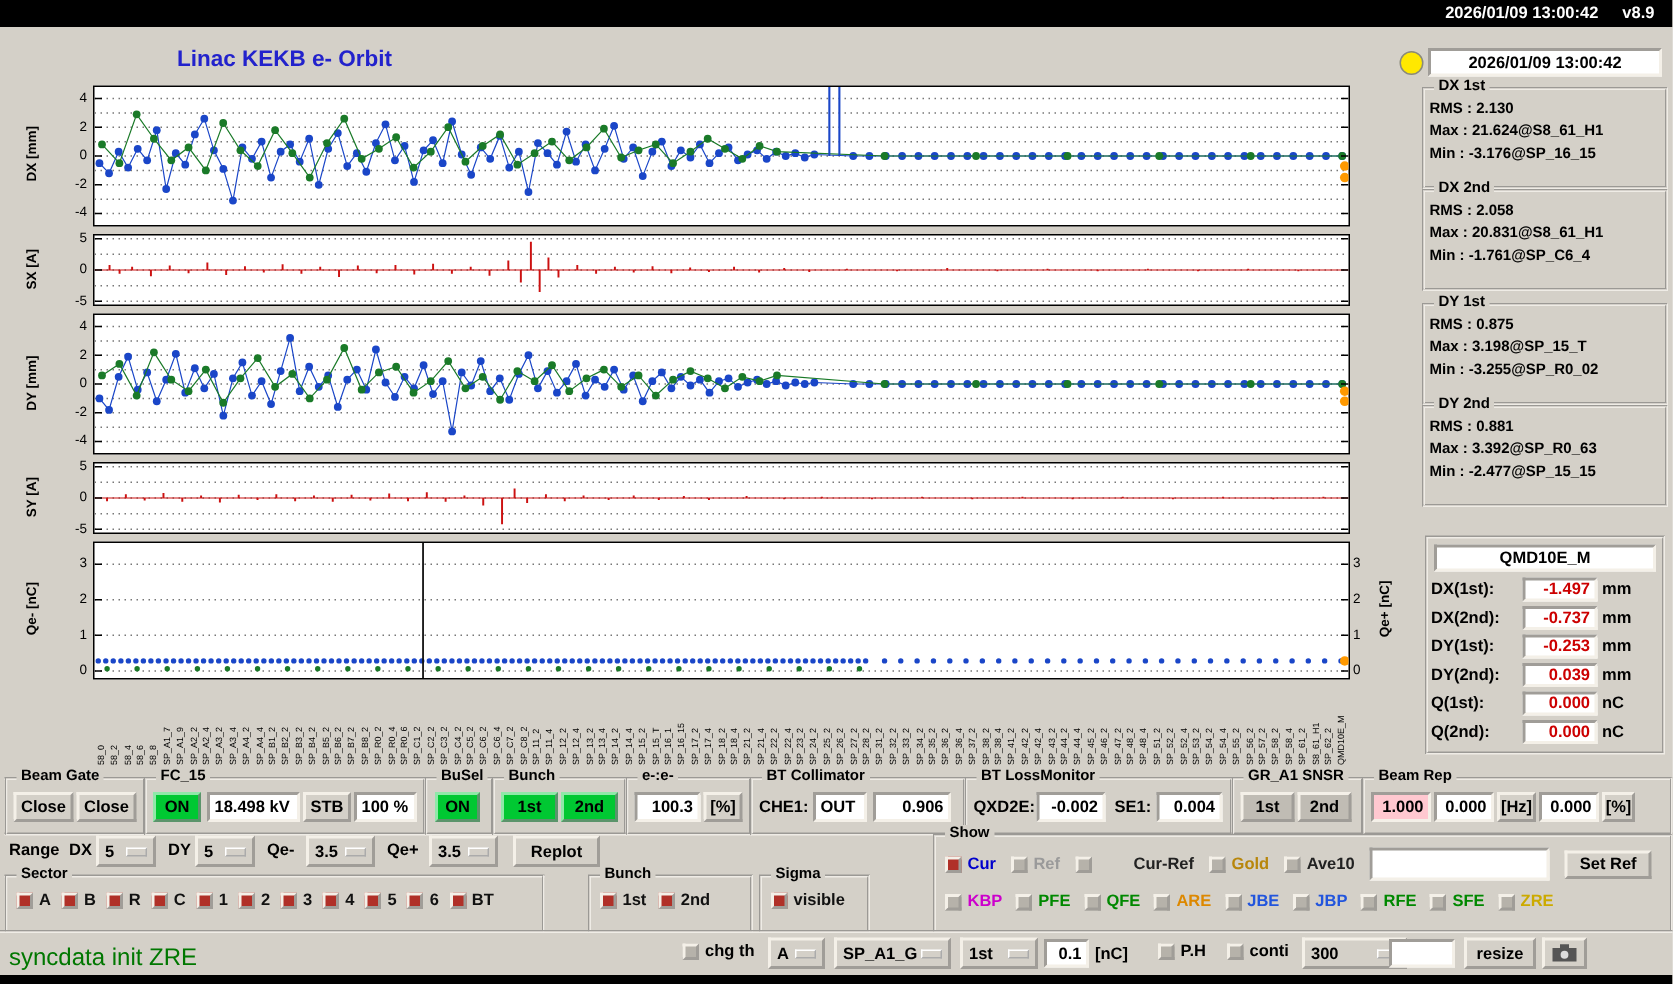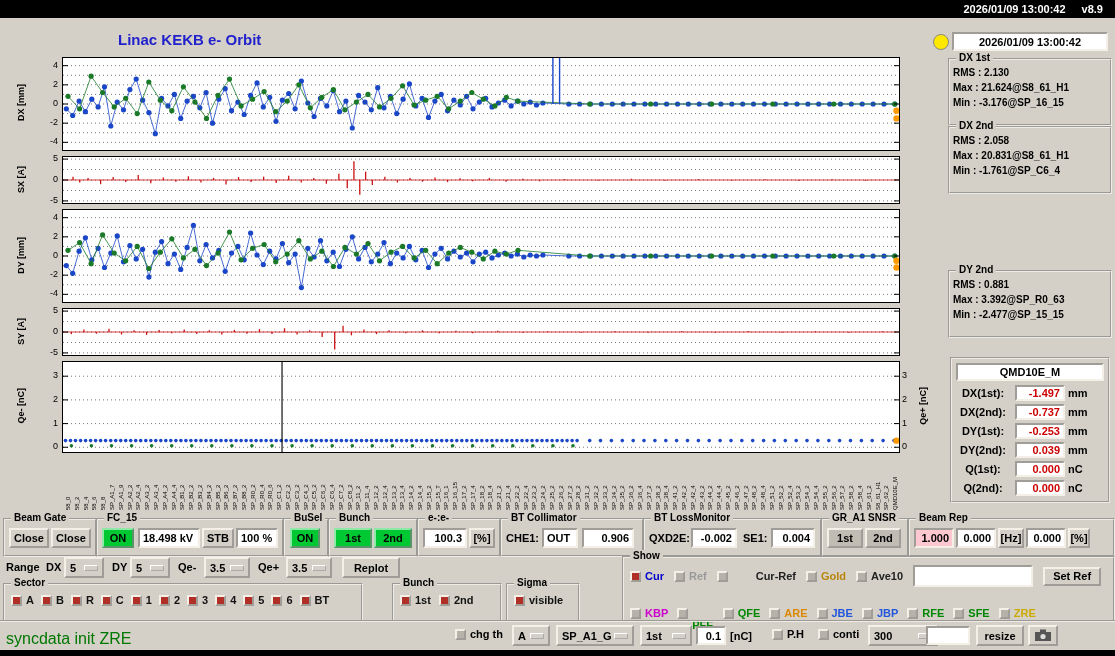--- a/index.html
+++ b/index.html
@@ -32,21 +32,21 @@
   .checkitem{display:flex;align-items:center;gap:4px;white-space:nowrap}
   .checkitem.abs{position:absolute}
   .cb{width:11px;height:11px;border:2px outset #f4f0e8;background:#b6b2aa;box-sizing:border-box;cursor:pointer;flex:none}
   .cb.checked{background:var(--check-red,#b03028)}
   .cblabel{font-size:11px;font-weight:bold}
   .statbox .statline{font-size:10px;font-weight:bold;padding-left:3px;line-height:15px;white-space:nowrap}
   .statbox .statline:first-of-type{margin-top:5px}
   #monitor{position:absolute;left:950px;top:357px;width:160px;height:146px;border:2px groove #efece6;box-sizing:border-box}
   #monitor-title{margin:4px 4px 2px 4px;background:#fff;border:2px inset #f4f0e8;text-align:center;font-size:11px;font-weight:bold;padding:1px 0}
   .monrow{display:flex;align-items:center;height:19px;gap:3px;padding-left:2px}
-  .monlabel{width:58px;text-align:center;font-size:11px;font-weight:bold}
+  .monlabel{width:58px;text-align:left;font-size:11px;font-weight:bold}
   .monval{width:50px;background:#fff;border:2px inset #f4f0e8;box-sizing:border-box;font-size:11px;font-weight:bold;color:var(--red-value,#cc0000);text-align:right;padding:0 3px}
   .monunit{font-size:11px;font-weight:bold}
   #statusbar{position:absolute;left:0;top:620px;width:1115px;height:31px;border-top:2px groove #efece6;box-sizing:border-box}
   .statusmsg{position:absolute;left:6px;top:630px;color:var(--status-green,#007700);font-weight:normal;font-size:16px}
   .textinput{background:#fff;border:2px inset #f4f0e8;height:16px;width:112px;font-size:11px;font-family:"Liberation Sans",sans-serif}
 </style>
 </head>
 <body>
 
 <div id="page">
@@ -307,21 +307,21 @@
       <input class="textinput" value="" style="">
       <div class="btn inline" style="width:58px;height:19px">Set Ref</div>
     </div>
     <div id="show-row2" class="flexrow" style="position:absolute;left:6px;top:37px;gap:9px">
         <span class="checkitem">
           <span class="cb"></span>
           <span class="cblabel" style="color: rgb(204, 0, 204);">KBP</span>
         </span>
         <span class="checkitem">
           <span class="cb"></span>
-          <span class="cblabel" style="color: rgb(0, 136, 0); margin-top: 24px;">PFE</span>
+          <span class="cblabel" style="color: rgb(0, 136, 0);">PFE</span>
         </span>
         <span class="checkitem">
           <span class="cb"></span>
           <span class="cblabel" style="color: rgb(0, 136, 0);">QFE</span>
         </span>
         <span class="checkitem">
           <span class="cb"></span>
           <span class="cblabel" style="color: rgb(221, 136, 0);">ARE</span>
         </span>
         <span class="checkitem">
@@ -466,20 +466,26 @@
       <span class="grouptitle">DX 1st</span>
       <div class="statline">RMS : 2.130</div>
       <div class="statline">Max : 21.624@S8_61_H1</div>
       <div class="statline">Min : -3.176@SP_16_15</div>
     </div>
     <div class="groupbox statbox" style="left: 948px; top: 126px; width: 160px; height: 64px;">
       <span class="grouptitle">DX 2nd</span>
       <div class="statline">RMS : 2.058</div>
       <div class="statline">Max : 20.831@S8_61_H1</div>
       <div class="statline">Min : -1.761@SP_C6_4</div>
+    </div>
+    <div class="groupbox statbox" style="left: 948px; top: 202px; width: 160px; height: 64px;">
+      <span class="grouptitle">DY 1st</span>
+      <div class="statline">RMS : 0.875</div>
+      <div class="statline">Max : 3.198@SP_15_T</div>
+      <div class="statline">Min : -3.255@SP_R0_02</div>
     </div>
     <div class="groupbox statbox" style="left: 948px; top: 270px; width: 160px; height: 64px;">
       <span class="grouptitle">DY 2nd</span>
       <div class="statline">RMS : 0.881</div>
       <div class="statline">Max : 3.392@SP_R0_63</div>
       <div class="statline">Min : -2.477@SP_15_15</div>
     </div>
     <div class="plot" style="left: 62px; top: 57px; width: 836px; height: 92px;"><svg width="836" height="92" viewBox="0 0 836 92">
         <line x1="0" y1="84.33333333333334" x2="836" y2="84.33333333333334" stroke="#777" stroke-width="1" stroke-dasharray="1,3"></line>
         <line x1="0" y1="74.75" x2="836" y2="74.75" stroke="#777" stroke-width="1" stroke-dasharray="1,3"></line>

